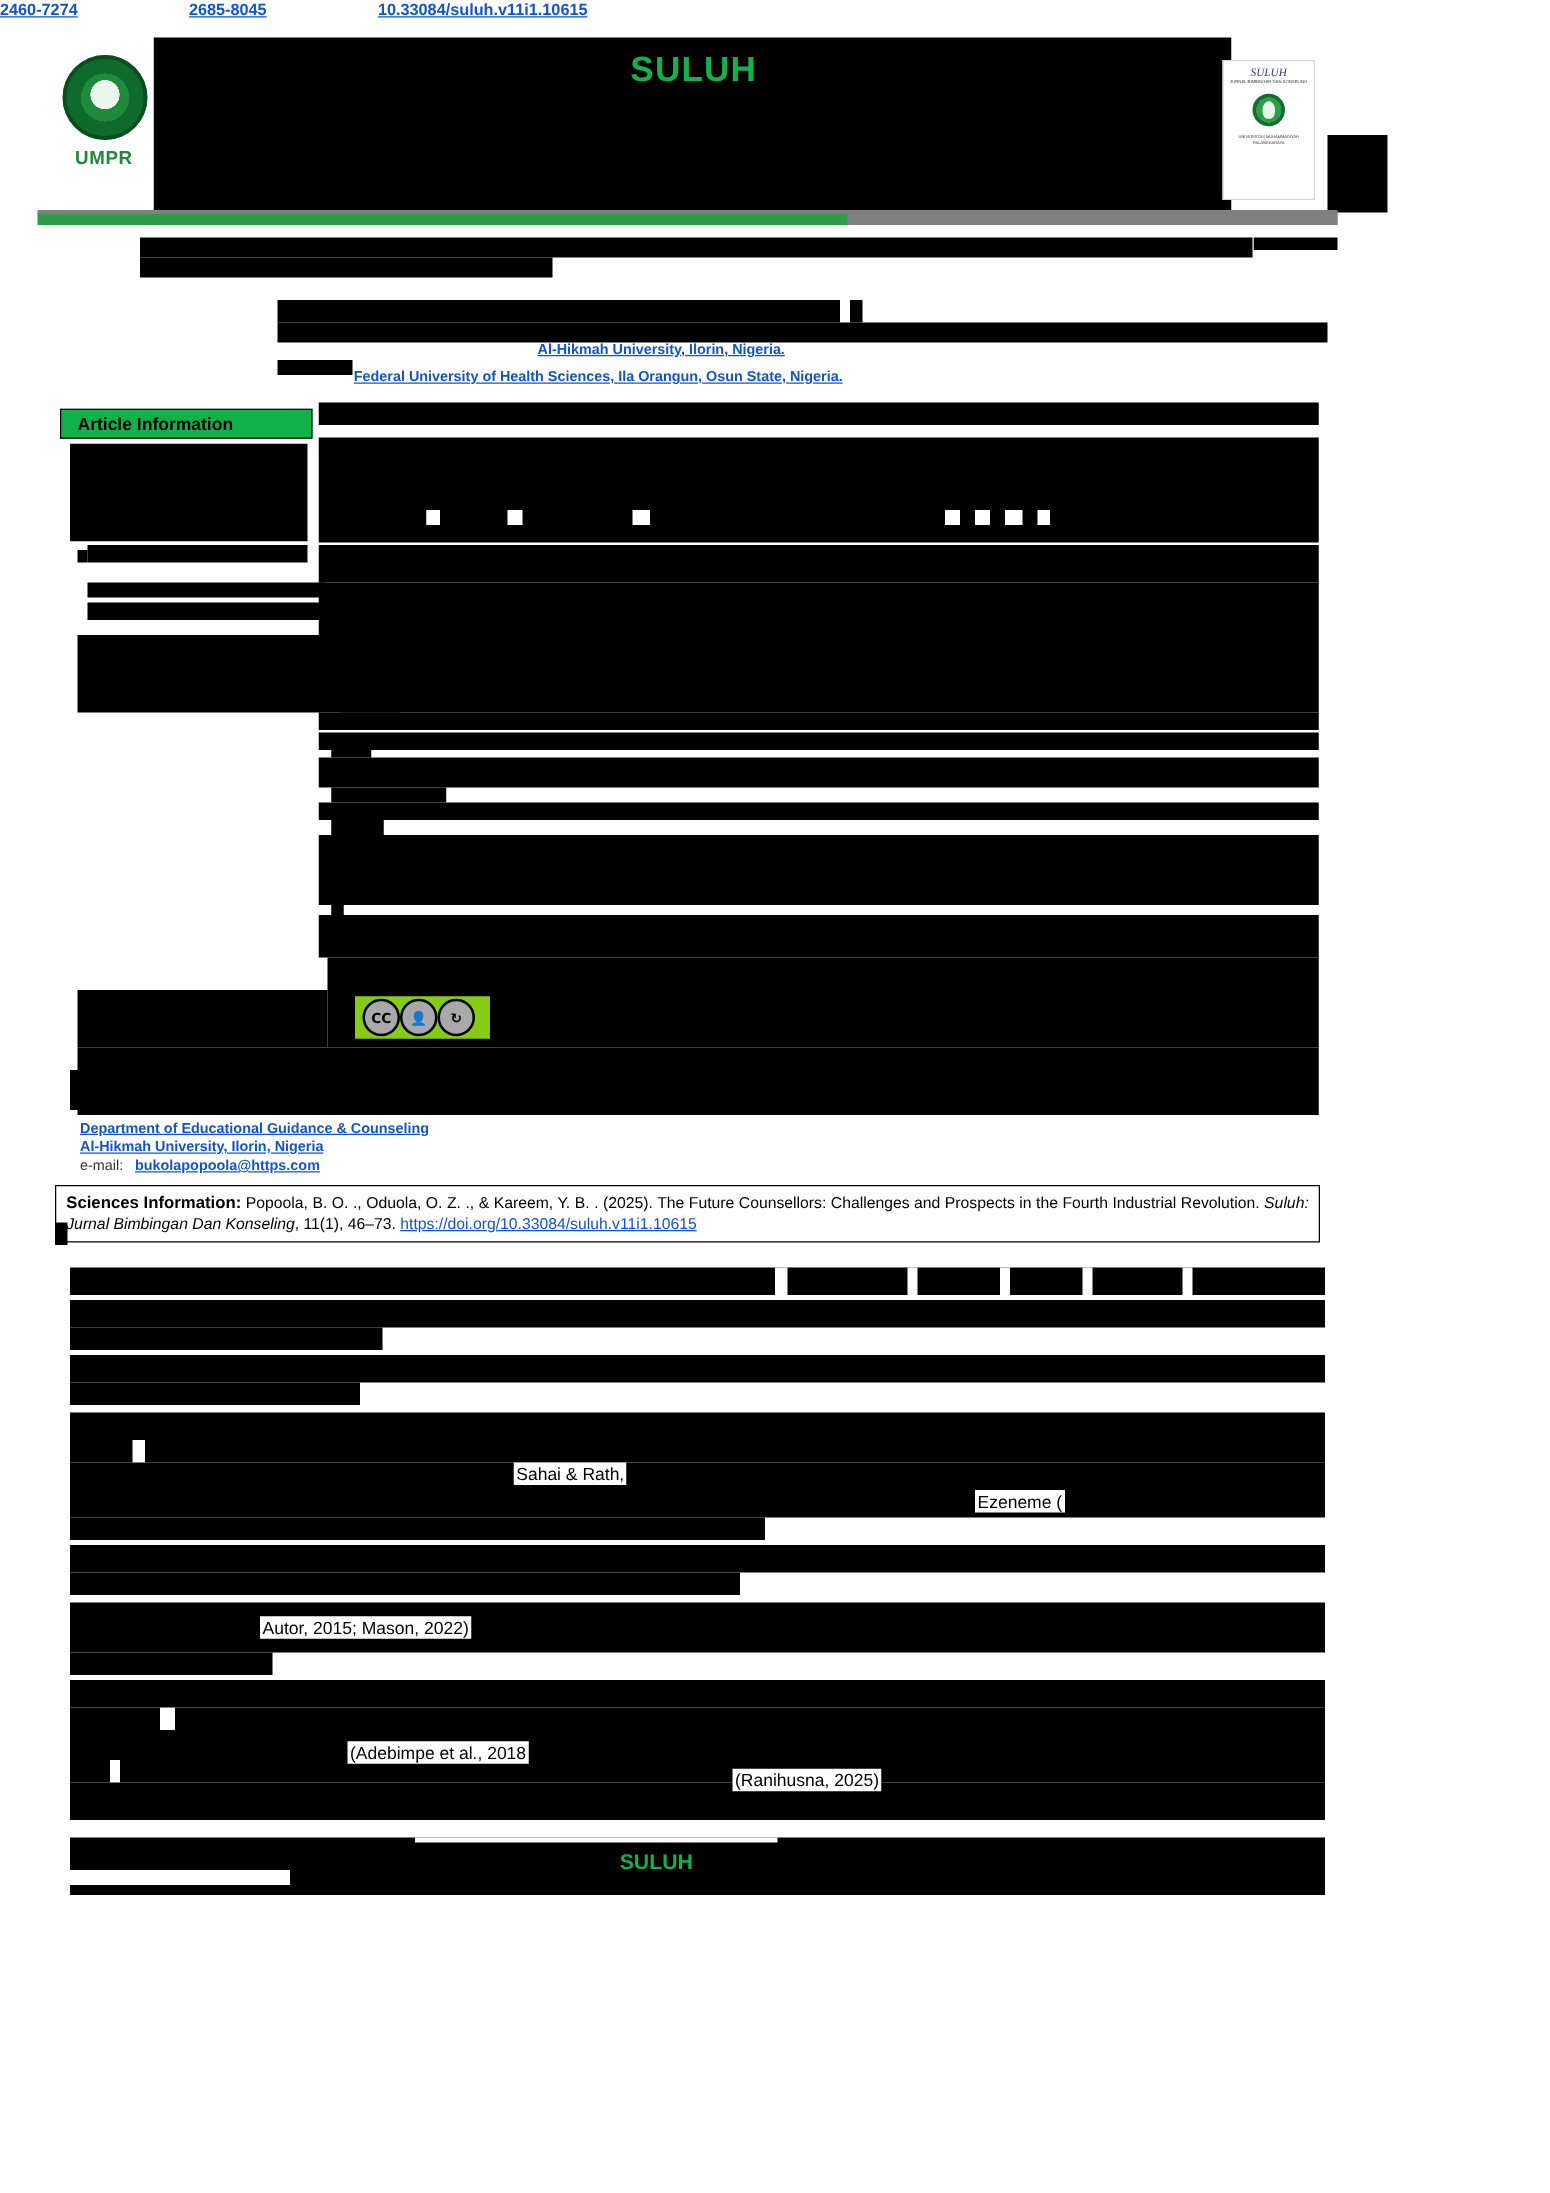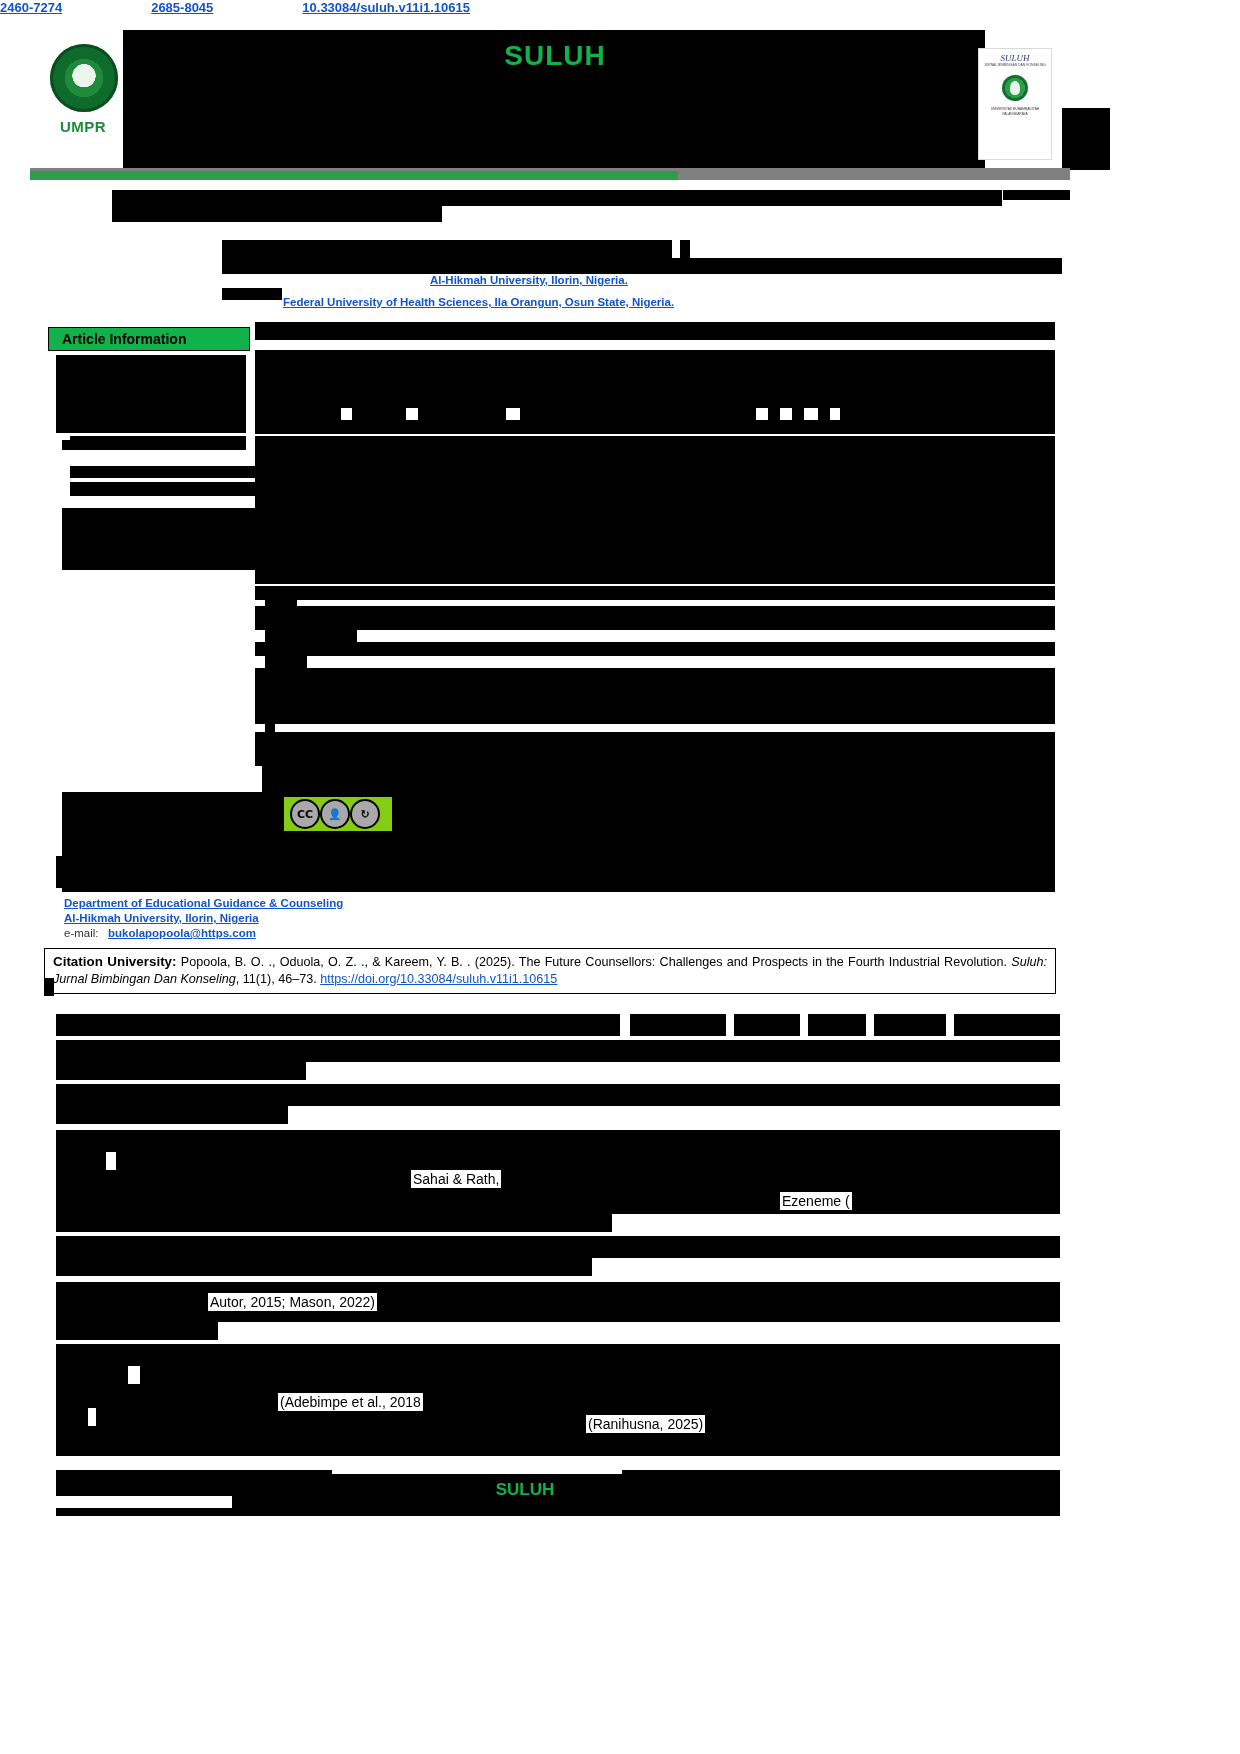--- a/index.html
+++ b/index.html
@@ -176,21 +176,21 @@
   <div class="blk" style="left:62px;top:852px;width:993px;height:40px;"></div>
   <div class="blk" style="left:56px;top:856px;width:8px;height:32px;"></div>
 
   <div class="txt lnk" style="left:64px;top:897px;">Department of Educational Guidance &amp; Counseling</div>
   <div class="txt lnk" style="left:64px;top:912px;">Al-Hikmah University, Ilorin, Nigeria</div>
   <div class="txt" style="left:64px;top:927px;font-size:11.5px;color:#333;">e-mail:</div>
   <div class="txt lnk" style="left:108px;top:927px;">bukolapopoola@https.com</div>
 
   <div id="cite-box">
     <div id="cite-text">
-      <b>Citation University:</b>
+      <b>Sciences Information:</b>
       <span>Popoola, B. O. ., Oduola, O. Z. ., &amp; Kareem, Y. B. . (2025).</span>
       <span>The Future Counsellors: Challenges and Prospects in the Fourth Industrial Revolution.</span>
       <i>Suluh: Jurnal Bimbingan Dan Konseling</i><span>, 11(1), 46–73.</span>
       <a href="#">https://doi.org/10.33084/suluh.v11i1.10615</a>
     </div>
   </div>
   <div class="blk" style="left:44px;top:978px;width:10px;height:18px;"></div>
 
   <div class="blk" style="left:56px;top:1014px;width:1004px;height:22px;"></div>
   <div class="wht" style="left:620px;top:1014px;width:10px;height:22px;"></div>

